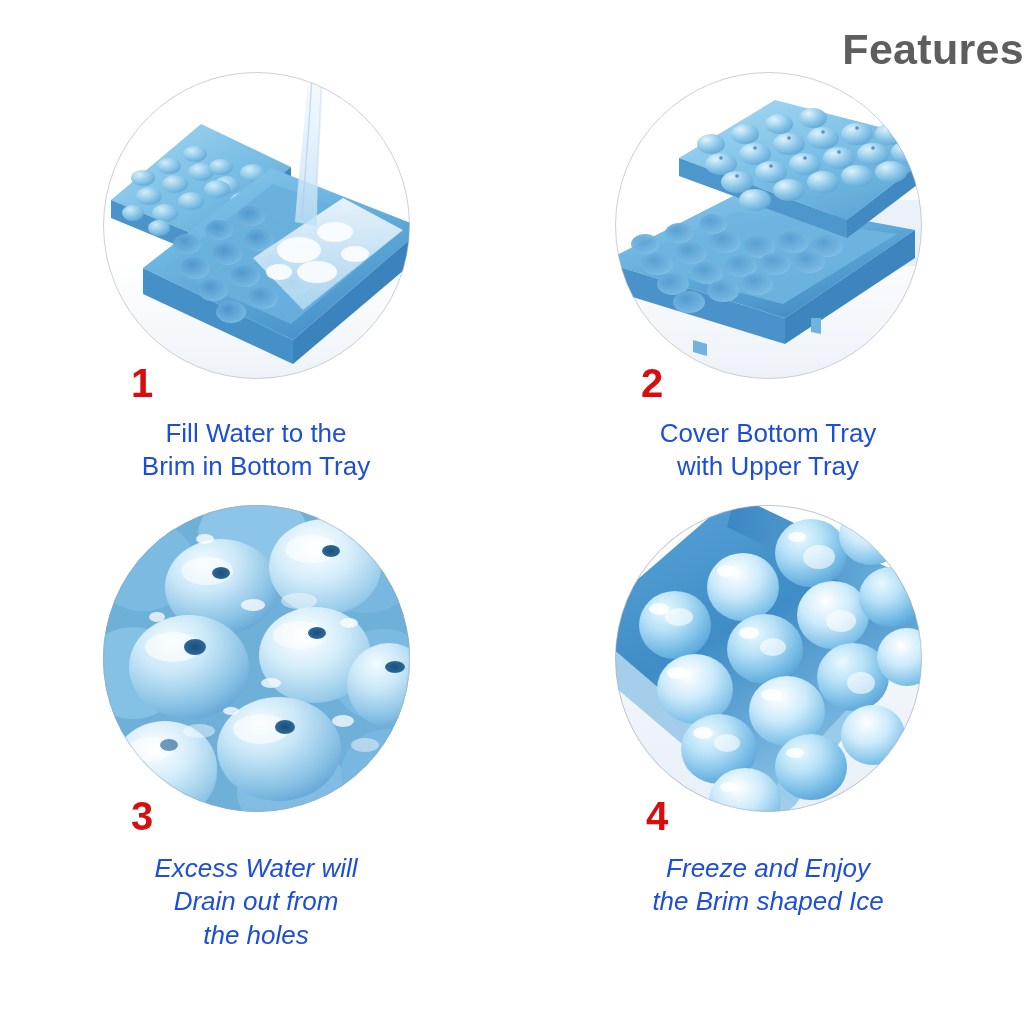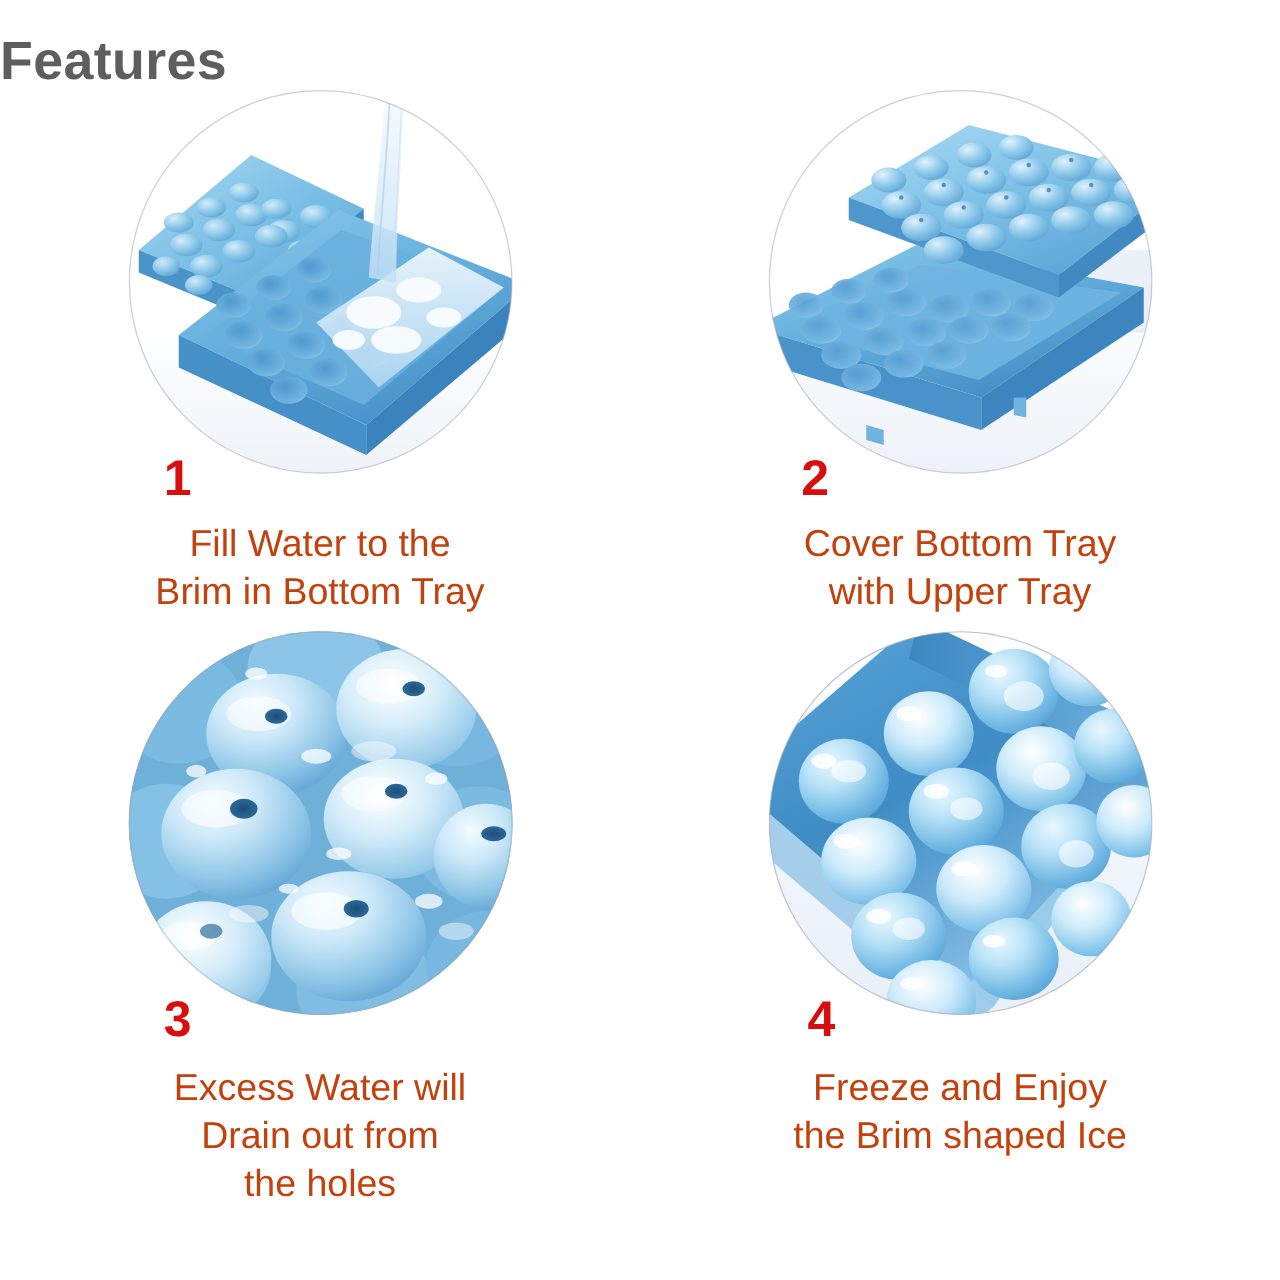--- a/index.html
+++ b/index.html
@@ -23,21 +23,21 @@
     height: 1024px;
     background: #ffffff;
   }
 
   
   .title {
     position: absolute;
     top: 28px;
     left: 0;
     width: 1024px;
-    text-align: left;
+    text-align: right;
     font-size: 43px;
     font-weight: 600;
     color: #5e5e5e;
     letter-spacing: 0.3px;
     line-height: 1;
   }
 
   
   .grid {
     position: absolute;
@@ -98,28 +98,28 @@
     font-weight: 700;
     line-height: 1;
     color: #d80d0d;
   }
   .num-1 { left: 131px; }
   .num-2 { left: 129px; }
   .num-3 { left: 131px; }
   .num-4 { left: 134px; }
 
   .caption {
-    font-size: 30px;
+    font-size: 26px;
     line-height: 1.28;
-    color: #c2410c;
+    color: #1d4ed8;
     font-weight: 400;
     padding-top: 38px;
     white-space: pre-line;
   }
-  .panel-3 .caption, .panel-4 .caption { padding-top: 40px; }
+  .panel-3 .caption, .panel-4 .caption { padding-top: 40px; font-style: italic; }
 </style>
 </head>
 <body>
 
 <div class="page">
 
   <div class="title">Features</div>
 
   <div class="grid">
 

